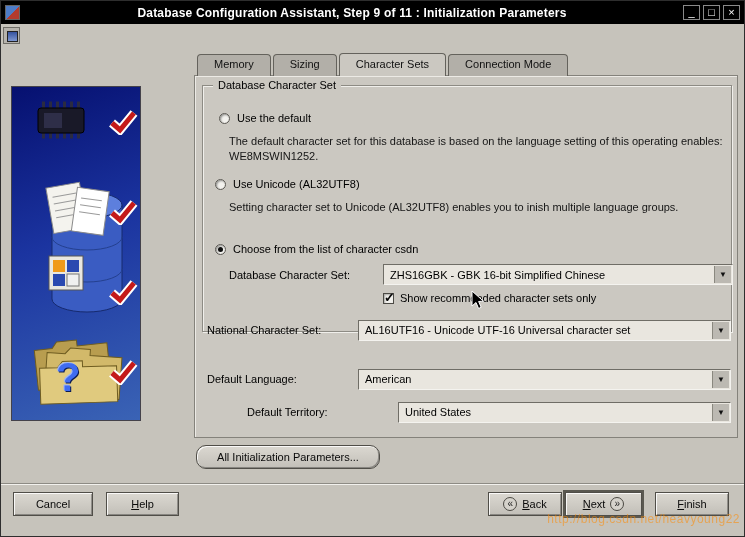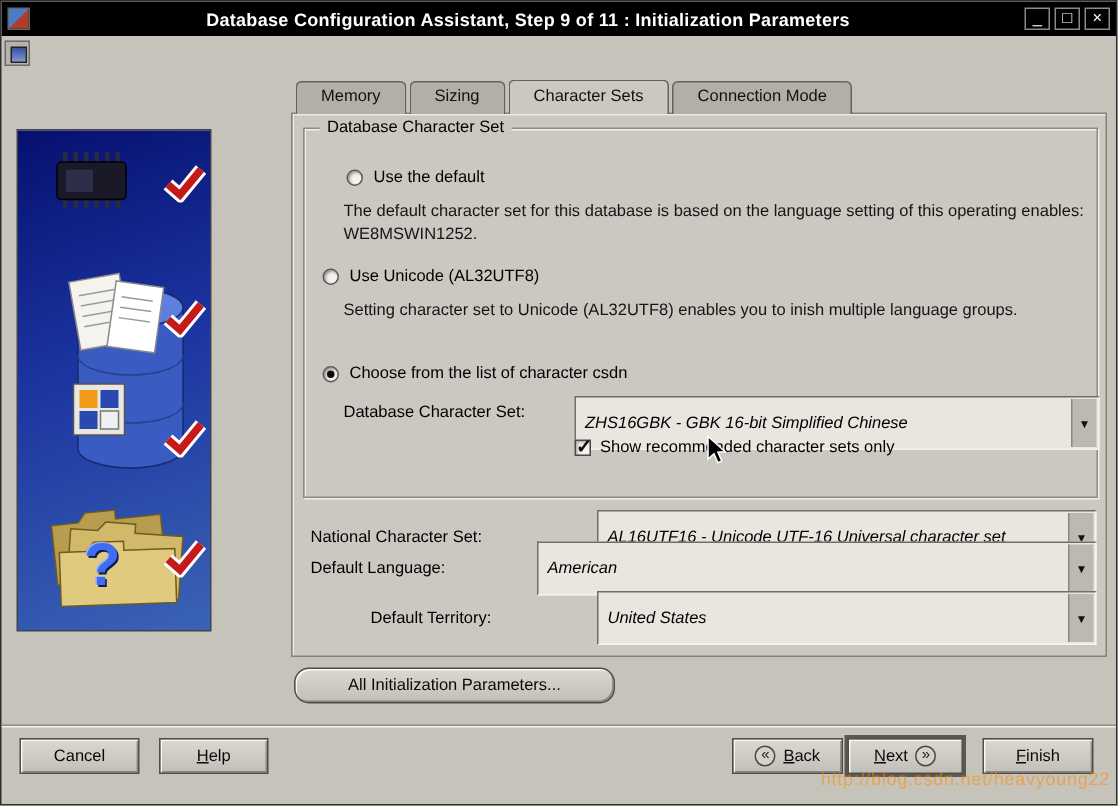--- a/index.html
+++ b/index.html
@@ -50,49 +50,49 @@
     border:1px solid #8d8b84; box-shadow:1px 1px 0 #f0efeb, inset 1px 1px 0 #f0efeb; }
   .group-title { position:absolute; left:10px; top:-7px; background:#cbc8c1;
     padding:0 5px; font-size:11px; color:#000; }
 
   .opt-row { position:absolute; display:flex; align-items:center; gap:7px; font-size:11px; color:#000; cursor:pointer; }
   .radio { width:11px; height:11px; border-radius:50%; background:#f3f2ee;
     border:1px solid #5a5852; box-shadow:inset 1px 1px 2px rgba(0,0,0,.4); flex:0 0 auto; }
   .radio.selected::after { content:""; display:block; width:5px; height:5px; margin:2px; border-radius:50%; background:#0d0d0d; }
   .desc { position:absolute; left:26px; width:502px; font-size:11px; line-height:15px; color:#151515; }
 
-  .combo { position:absolute; height:36px; background:#e9e6df;
+  .combo { position:absolute; height:21px; background:#e9e6df;
     border:1px solid; border-color:#6f6d66 #f4f3ef #f4f3ef #6f6d66;
     font-size:11px; color:#000; display:flex; align-items:center;
-    padding:0 22px 0 6px; cursor:pointer; white-space:nowrap; overflow:hidden;font-style:italic; }
+    padding:0 22px 0 6px; cursor:pointer; white-space:nowrap; overflow:hidden; }
   .combo .arrow { position:absolute; right:1px; top:1px; bottom:1px; width:17px;
     background:#bcb9b2; border-left:1px solid #8a887f; display:flex; align-items:center;
     justify-content:center; font-size:8px; color:#111; }
 
   .dcs-label { position:absolute; left:26px; top:183px; font-size:11px; color:#000; }
   .combo-dcs { left:180px; top:178px; width:350px; }
   .chk-row { position:absolute; left:180px; top:206px; display:flex; align-items:center; gap:6px; font-size:11px; color:#000; cursor:pointer; }
   .checkbox { width:11px; height:11px; background:#f3f2ee; border:1px solid #4c4a45;
     position:relative; flex:0 0 auto; box-shadow:inset 1px 1px 2px rgba(0,0,0,.3); }
   .checkbox.checked::after { content:"\2713"; position:absolute; left:0px; top:-4px;
     font-size:13px; font-weight:bold; color:#0a0a0a; }
 
   .field-row { position:absolute; left:12px; right:6px; height:20px; display:flex; align-items:center; font-size:11px; color:#000; }
   .field-row .flabel { width:151px; flex:0 0 auto; }
   .field-row .combo { position:relative; flex:1; }
-  .row-national { top:272px;gap:40px; }
+  .row-national { top:244px; }
   .row-language { top:293px; }
   .row-territory { top:326px;padding-left:40px; }
 
   
   .btn { position:absolute; height:24px; background:linear-gradient(#dbd8d1,#c2bfb8);
     border:1px solid #504e48; border-radius:0; font-size:11px; color:#0a0a0a;
     display:flex; align-items:center; justify-content:center; gap:5px; cursor:pointer;
     box-shadow: inset 1px 1px 0 rgba(255,255,255,.85), inset -1px -1px 0 rgba(0,0,0,.3); }
-  .btn-allparams { left:195px; top:444px; width:214px; border-radius:10px; }
+  .btn-allparams { left:195px; top:444px; width:184px; border-radius:10px; }
   .btn-cancel { left:12px;  top:491px; width:80px; }
   .btn-help   { left:105px; top:491px; width:73px; }
   .btn-back   { left:487px; top:491px; width:74px; }
   .btn-next   { left:564px; top:491px; width:77px; box-shadow:0 0 0 2px #5a5850, inset 1px 1px 0 rgba(255,255,255,.85); }
   .btn-finish { left:654px; top:491px; width:74px; }
   .chev { width:14px; height:14px; border:1px solid #4a4842; border-radius:50%;
     font-size:10px; line-height:12px; text-align:center; color:#222; background:#d5d2cb; flex:0 0 auto; }
 
   .footer-sep { position:absolute; left:0; right:0; top:482px; height:0;
     border-top:1px solid #8d8b84; border-bottom:1px solid #f2f1ed; }
@@ -206,21 +206,21 @@
     <div class="tab">Memory</div>
     <div class="tab">Sizing</div>
     <div class="tab selected">Character Sets</div>
     <div class="tab">Connection Mode</div>
   </div>
 
   <div class="content">
     <div class="groupbox">
       <div class="group-title">Database Character Set</div>
 
-      <div class="opt-row" style="left:28px; top:26px;">
+      <div class="opt-row" style="left:16px; top:26px;">
         <span class="radio"></span>
         <span>Use the default</span>
       </div>
       <div class="desc" style="top:48px;">The default character set for this database is based on the language setting of this operating enables: WE8MSWIN1252.</div>
 
       <div class="opt-row" style="left:12px; top:92px;">
         <span class="radio"></span>
         <span>Use Unicode (AL32UTF8)</span>
       </div>
       <div class="desc" style="top:114px;">Setting character set to Unicode (AL32UTF8) enables you to inish multiple language groups.</div>

